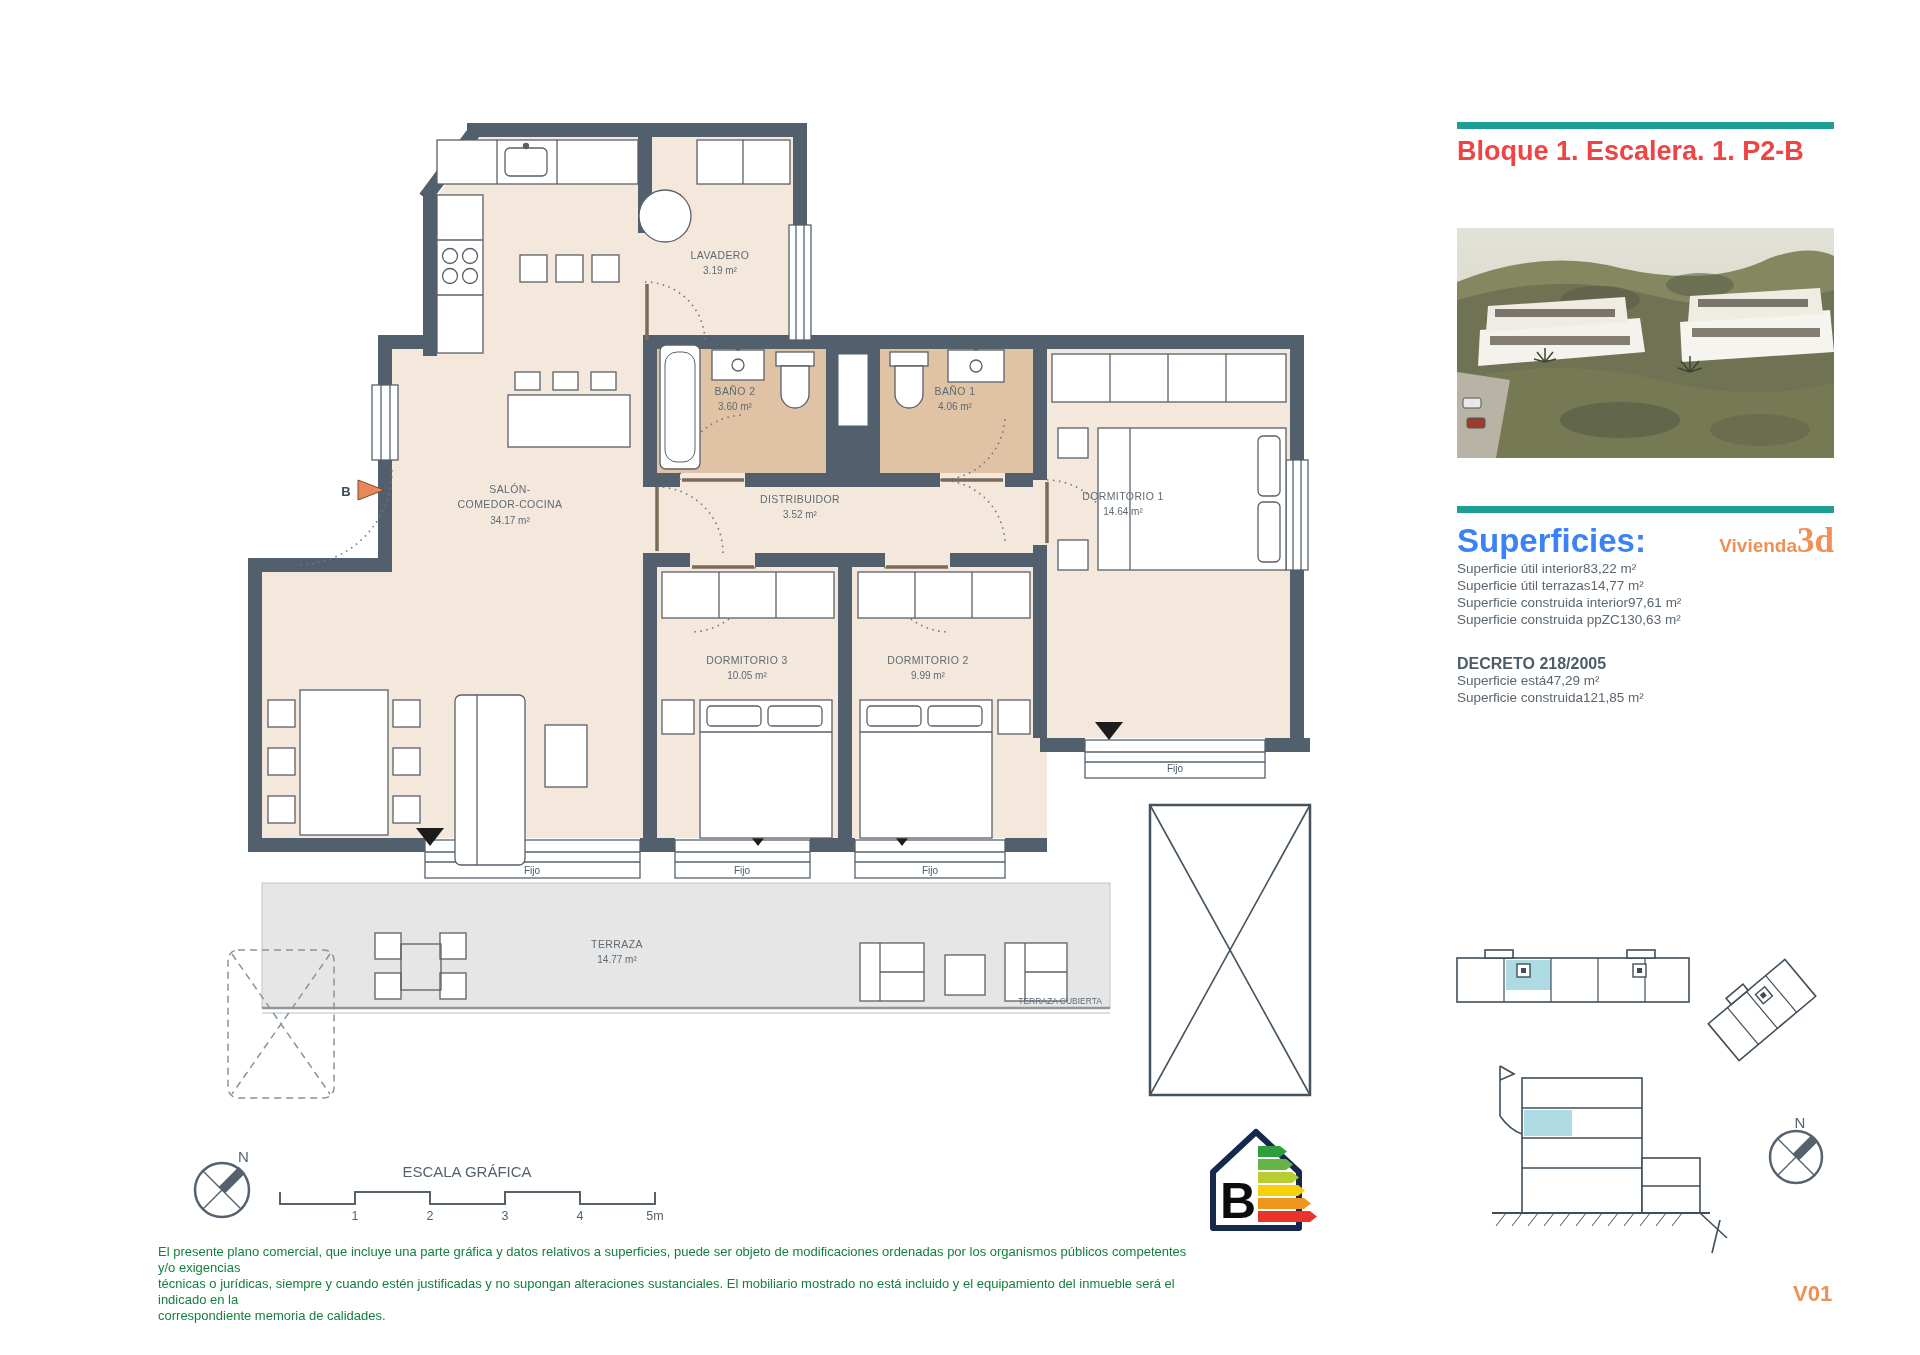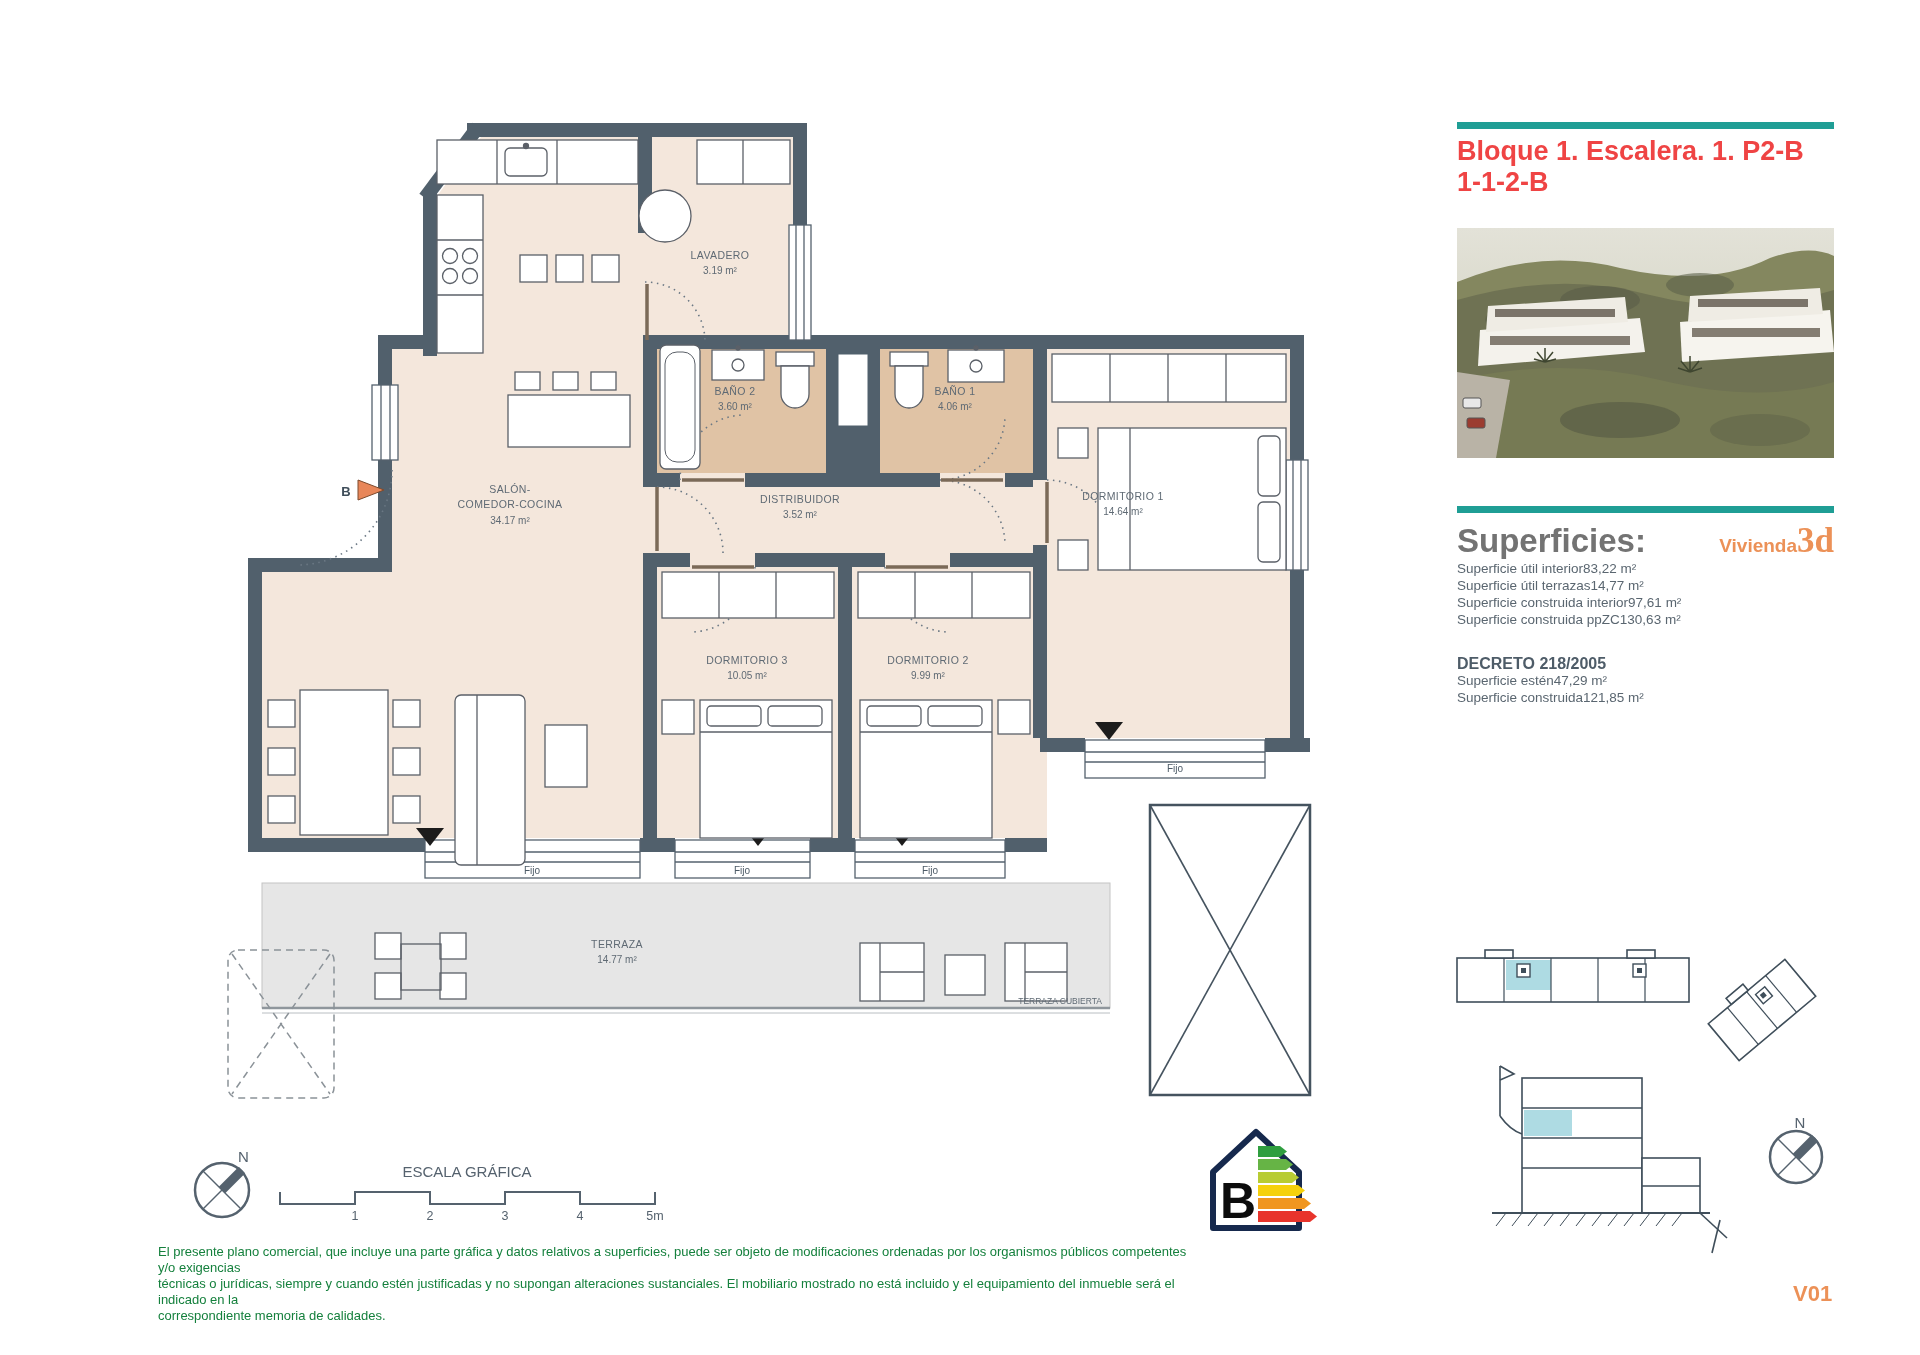--- a/index.html
+++ b/index.html
@@ -9,21 +9,21 @@
   .plan-label{fill:#5f6a74;font-size:10.5px;letter-spacing:.4px;}
   .plan-area{fill:#5f6a74;font-size:10px;}
   .fijo{fill:#4c5a66;font-size:10px;}
   .teal-bar{position:absolute;left:1457px;width:377px;height:7px;background:#1f9e95;}
   .bar-title{top:122px;}
   .bar-sup{top:506px;}
   .main-title{position:absolute;left:1457px;top:136px;width:420px;
               font-size:27px;font-weight:bold;line-height:31px;color:#ef4444;}
   .sup-head{position:absolute;left:1457px;top:521px;width:377px;display:flex;
             justify-content:space-between;align-items:baseline;}
-  .sup-word{font-size:33px;font-weight:bold;color:#737373;}
+  .sup-word{font-size:33px;font-weight:bold;color:#3b82f6;}
   .viv{color:#ec9157;font-weight:bold;font-size:19px;}
   .viv-type{color:#ec9157;font-weight:bold;font-size:35px;font-family:Liberation Serif, serif;}
   .sup-table{position:absolute;left:1457px;top:560px;width:377px;}
   .sup-row{display:flex;justify-content:flex-start;font-size:13.5px;
            color:#5a6670;line-height:17px;}
   .decreto{position:absolute;left:1457px;top:655px;width:377px;}
   .decreto-head{font-size:16px;font-weight:bold;color:#4e5c68;line-height:17px;}
   .v01{position:absolute;left:1793px;top:1281px;font-size:22px;font-weight:bold;color:#ec9157;}
   .disclaimer{position:absolute;left:158px;top:1244px;width:1045px;
               font-size:13px;line-height:16px;color:#15803d;}
@@ -498,21 +498,20 @@
     <line x1="1778" y1="1139" x2="1814" y2="1175" stroke="#55626e" stroke-width="1.4"></line>
     <line x1="1814" y1="1139" x2="1778" y2="1175" stroke="#55626e" stroke-width="1.4"></line>
     <line x1="1796" y1="1157" x2="1815" y2="1138" stroke="#55626e" stroke-width="9"></line>
     <text x="1800" y="1128" text-anchor="middle" font-size="15" fill="#55626e">N</text>
   </g>
 </svg>
 
   <div class="teal-bar bar-title"></div>
   <div class="main-title">
     <div>Bloque 1. Escalera. 1. P2-B</div>
-    <div>1-1-2-B</div>
   </div>
 
   <div class="teal-bar bar-sup"></div>
   <div class="sup-head">
     <span class="sup-word">Superficies:</span>
     <span>
       <span class="viv">Vivienda</span><span class="viv-type">3d</span>
     </span>
   </div>
 
@@ -531,21 +530,21 @@
     </div>
     <div class="sup-row">
       <span>Superficie construida ppZC</span>
       <span>130,63 m²</span>
     </div>
   </div>
 
   <div class="decreto">
     <div class="decreto-head">DECRETO 218/2005</div>
     <div class="sup-row">
-      <span>Superficie estén</span>
+      <span>Superficie está</span>
       <span>47,29 m²</span>
     </div>
     <div class="sup-row">
       <span>Superficie construida</span>
       <span>121,85 m²</span>
     </div>
   </div>
 
   <div class="v01">V01</div>
 

